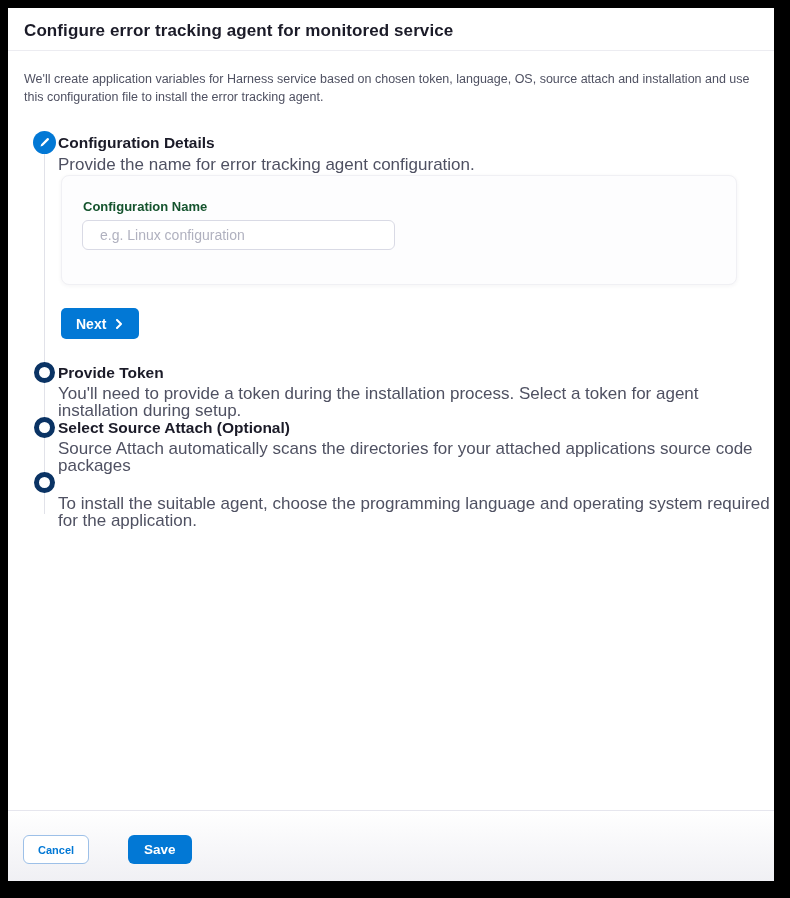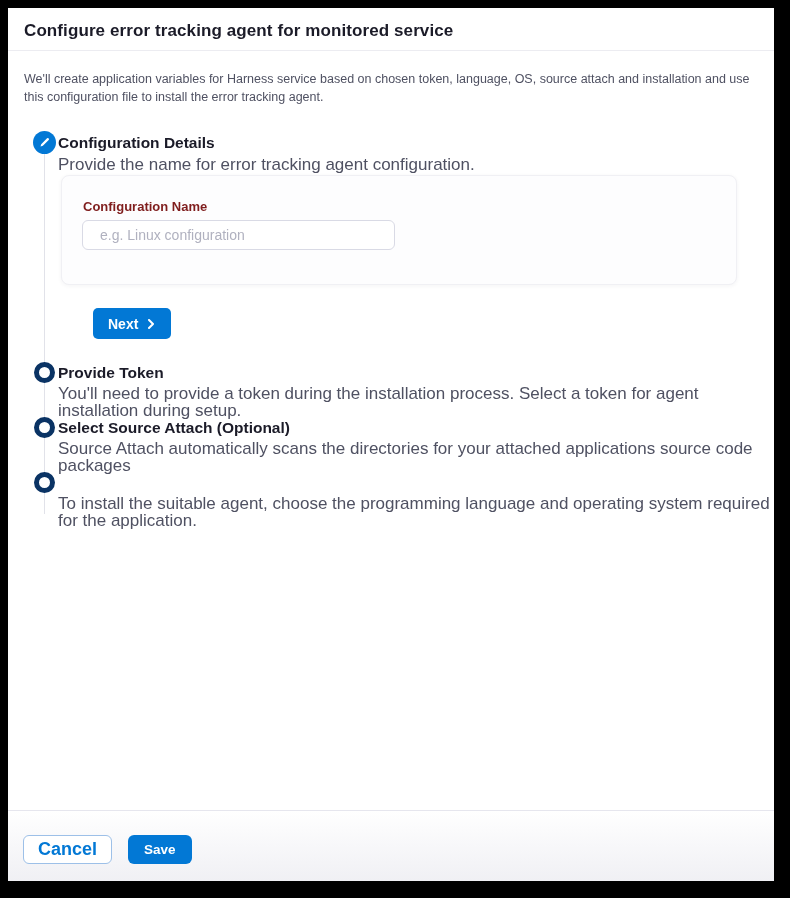--- a/index.html
+++ b/index.html
@@ -47,46 +47,45 @@
   .t2{top:355px}.d2{top:377px}
   .t3{top:410px}.d3{top:432px}
   .t4{top:465px}.d4{top:487px}
   .card{
     position:absolute;left:53px;top:167px;width:676px;height:110px;
     background:#fdfdfe;border:1px solid #f0f0f4;border-radius:8px;
     box-shadow:0 1px 4px rgba(30,30,60,.05);
   }
   .field-label{
     position:absolute;left:21px;top:23px;
-    font-size:13px;font-weight:600;color:#7f1d1d;
+    font-size:13px;font-weight:600;color:#14532d;
   }
   .field-input{
     position:absolute;left:20px;top:44px;width:313px;height:30px;
     border:1px solid #d9dae5;border-radius:6px;padding:0 17px;
     font-size:14px;color:#22222a;background:#fff;outline:none;
     font-family:"Liberation Sans",sans-serif;
   }
   .field-input::placeholder{color:#b0b1bf}
   .next-btn{
     position:absolute;left:53px;top:300px;height:31px;
     display:inline-flex;align-items:center;gap:8px;padding:0 15px;
     background:var(--accent);color:#fff;border:none;border-radius:5px;
     font-size:14px;font-weight:700;cursor:pointer;
     font-family:"Liberation Sans",sans-serif;
-    margin-left:32px;
   }
   .footer{
     position:absolute;left:0;top:802px;width:100%;height:71px;
     border-top:1px solid #e6e6ee;
     background:linear-gradient(180deg,#ffffff 0%,#f0f0f4 100%);
   }
   .cancel-btn{
     position:absolute;left:15px;top:24px;height:29px;padding:0 14px;
     background:#fff;border:1px solid #9dc0e8;border-radius:6px;
-    color:var(--accent);font-size:18px;font-weight:700;cursor:pointer;
+    color:var(--accent);font-size:11px;font-weight:700;cursor:pointer;
     font-family:"Liberation Sans",sans-serif;
   }
   .save-btn{
     position:absolute;left:120px;top:24px;height:29px;padding:0 16px;
     background:var(--accent);border:none;border-radius:6px;
     color:#fff;font-size:13.5px;font-weight:700;cursor:pointer;
     font-family:"Liberation Sans",sans-serif;
   }
 </style>
 </head>

